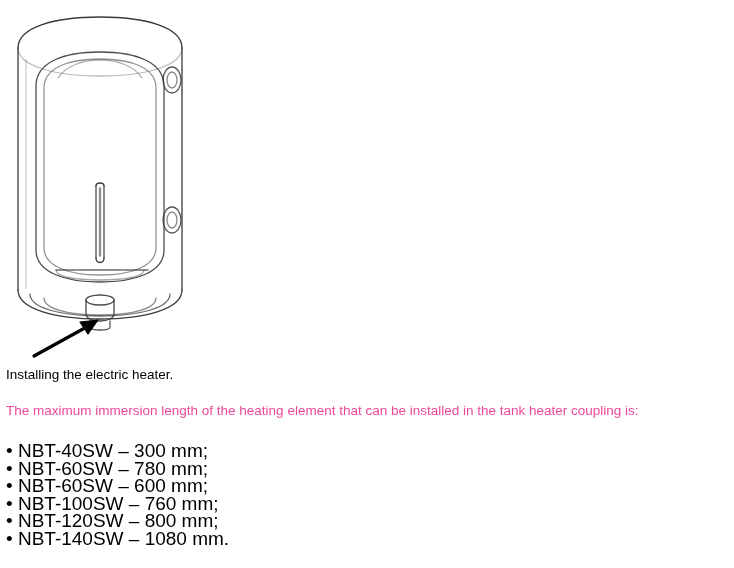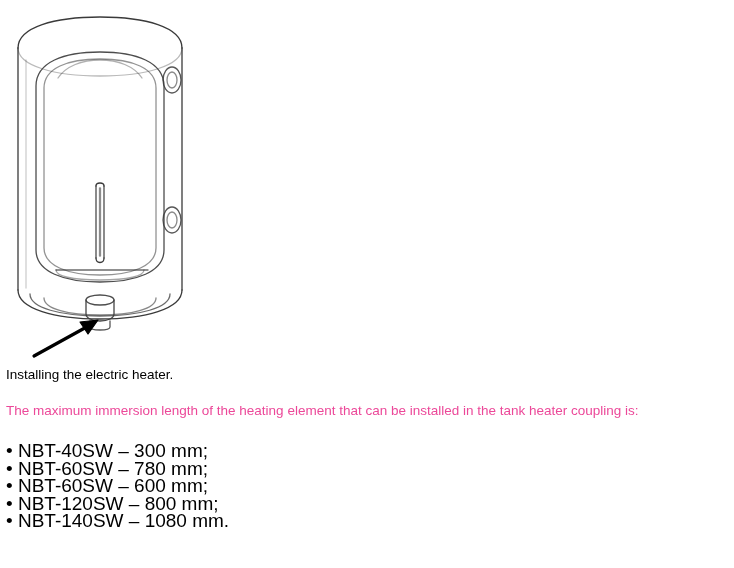--- a/index.html
+++ b/index.html
@@ -124,18 +124,19 @@
     </svg>
   </div>
 
   <div id="text-block">
     <p class="caption">Installing the electric heater.</p>
     <p class="intro">The maximum immersion length of the heating element that can be installed in the tank heater coupling is:</p>
     <ul class="bullets">
       <li>• NBT-40SW – 300 mm;</li>
       <li>• NBT-60SW – 780 mm;</li>
       <li>• NBT-60SW – 600 mm;</li>
+      <li>• NBT-100SW – 760 mm;</li>
       <li>• NBT-120SW – 800 mm;</li>
       <li>• NBT-140SW – 1080 mm.</li>
     </ul>
   </div>
 
 </div>
 
 </body></html>

